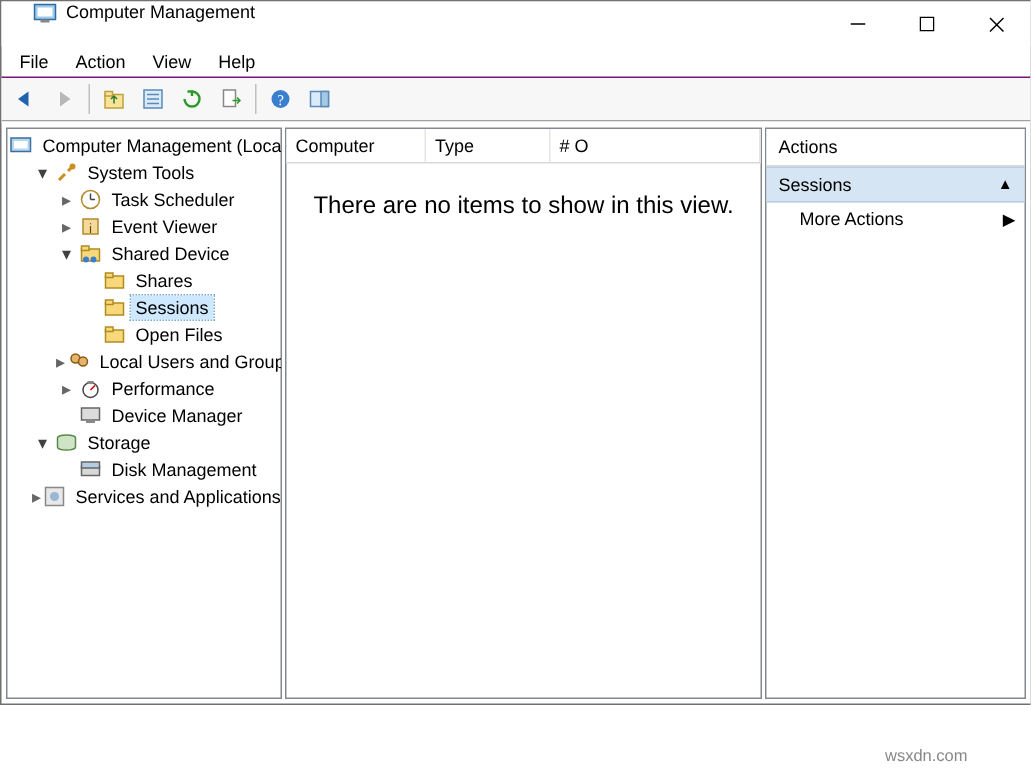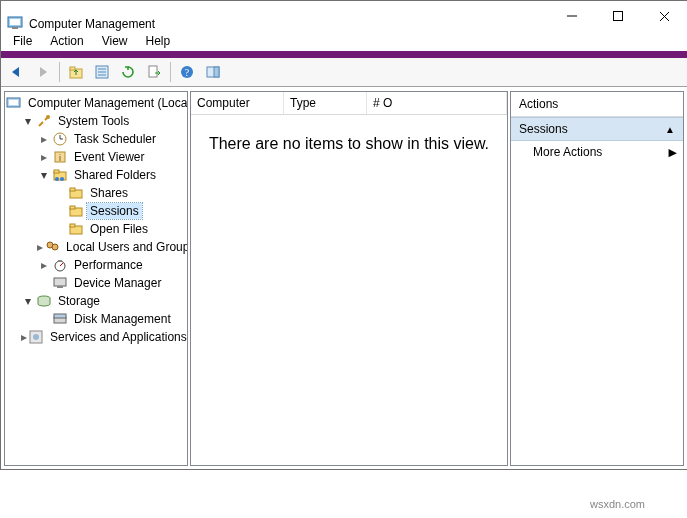--- a/index.html
+++ b/index.html
@@ -1,23 +1,23 @@
 <!DOCTYPE html>
 <html><head>
 <meta charset="utf-8">
 <style>
 html,body{margin:0;padding:0;font-family:"Segoe UI",Tahoma,sans-serif;font-size:12px;color:#000;background:#fff}
 .window{width:686px;height:468px;border:1px solid #707070;display:flex;flex-direction:column;background:#fff;position:relative}
-.titlebar{height:30px;display:flex;align-items:flex-end;padding-left:6px;background:#fff}
+.titlebar{height:30px;display:flex;align-items:flex-start;padding-left:21px;background:#fff}
 .titlebar .ticon{width:16px;height:16px;margin-right:6px}
 .titlebar .title{flex:1;font-size:12px}
 .winbtns{display:flex;height:100%}
 .winbtn{width:46px;display:flex;align-items:center;justify-content:center;font-family:Arial;font-size:13px}
 .winbtn.close{font-size:15px}
-.menubar{height:20px;display:flex;align-items:center;padding:0 4px;gap:2px;border-bottom:7px solid #701a75}
+.menubar{height:20px;display:flex;align-items:center;padding:0 4px;gap:2px;border-bottom:1px solid #701a75}
 .menuitem{padding:2px 8px}
 .toolbar{height:28px;display:flex;align-items:center;padding:0 4px;border-bottom:1px solid #a0a0a0;gap:2px;background:#f7f7f7}
 .tbtn{width:22px;height:22px;display:flex;align-items:center;justify-content:center;border:1px solid transparent;border-radius:2px}
 .tbtn svg{display:block}
 .tdvd{width:1px;height:20px;background:#c0c0c0;margin:0 2px}
 .body{flex:1;display:flex;min-height:0;border-top:1px solid #fff}
 .pane{border:1px solid #828790;background:#fff;display:flex;flex-direction:column;min-height:0}
 .tree{width:182px;margin:3px 1px 3px 3px;overflow:auto;padding:2px 0}
 .list{flex:1;margin:3px 1px 3px 1px;display:flex;flex-direction:column}
 .actions{width:172px;margin:3px 3px 3px 1px;display:flex;flex-direction:column}
@@ -176,21 +176,21 @@
                   <span class="nlbl">Event Viewer</span>
                 </div>
             <div class="row">
                   <span class="twist open">▾</span>
                   <span class="nimg"><svg width="16" height="16">
                       <rect x="2" y="5" width="12" height="8" fill="#f7d97c" stroke="#b38a1f"></rect>
                       <rect x="2" y="3" width="5" height="3" fill="#f7d97c" stroke="#b38a1f"></rect>
                       <circle cx="5" cy="12" r="2" fill="#3a7ece"></circle>
                       <circle cx="10" cy="12" r="2" fill="#3a7ece"></circle>
                     </svg></span>
-                  <span class="nlbl">Shared Folders</span>
+                  <span class="nlbl">Shared Device</span>
                 </div>
             <div class="children">
               <div class="row">
                     <span class="twist"></span>
                     <span class="nimg"><svg width="16" height="16">
                         <rect x="2" y="5" width="12" height="8" fill="#f7d97c" stroke="#b38a1f"></rect>
                         <rect x="2" y="3" width="5" height="3" fill="#f7d97c" stroke="#b38a1f"></rect>
                       </svg></span>
                     <span class="nlbl">Shares</span>
                   </div>

